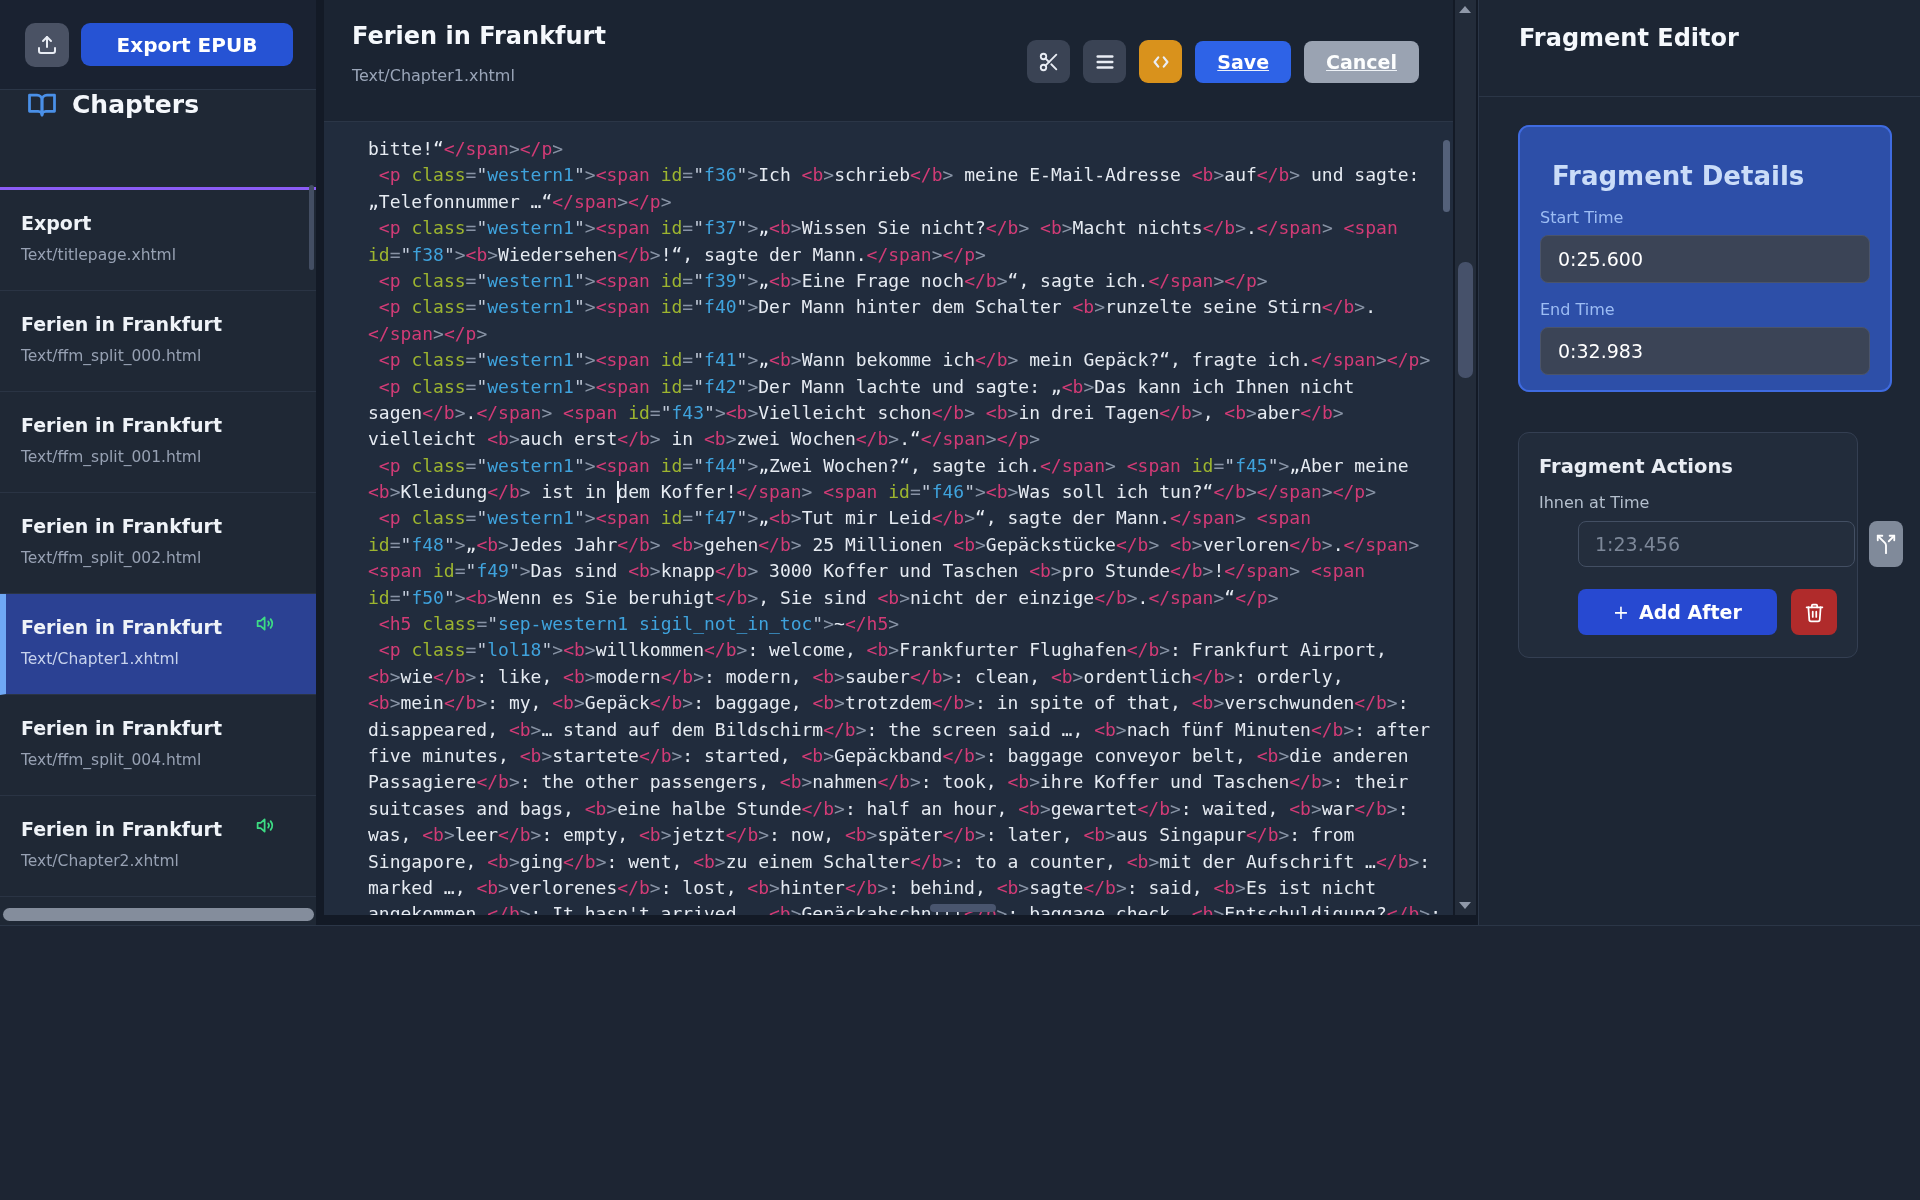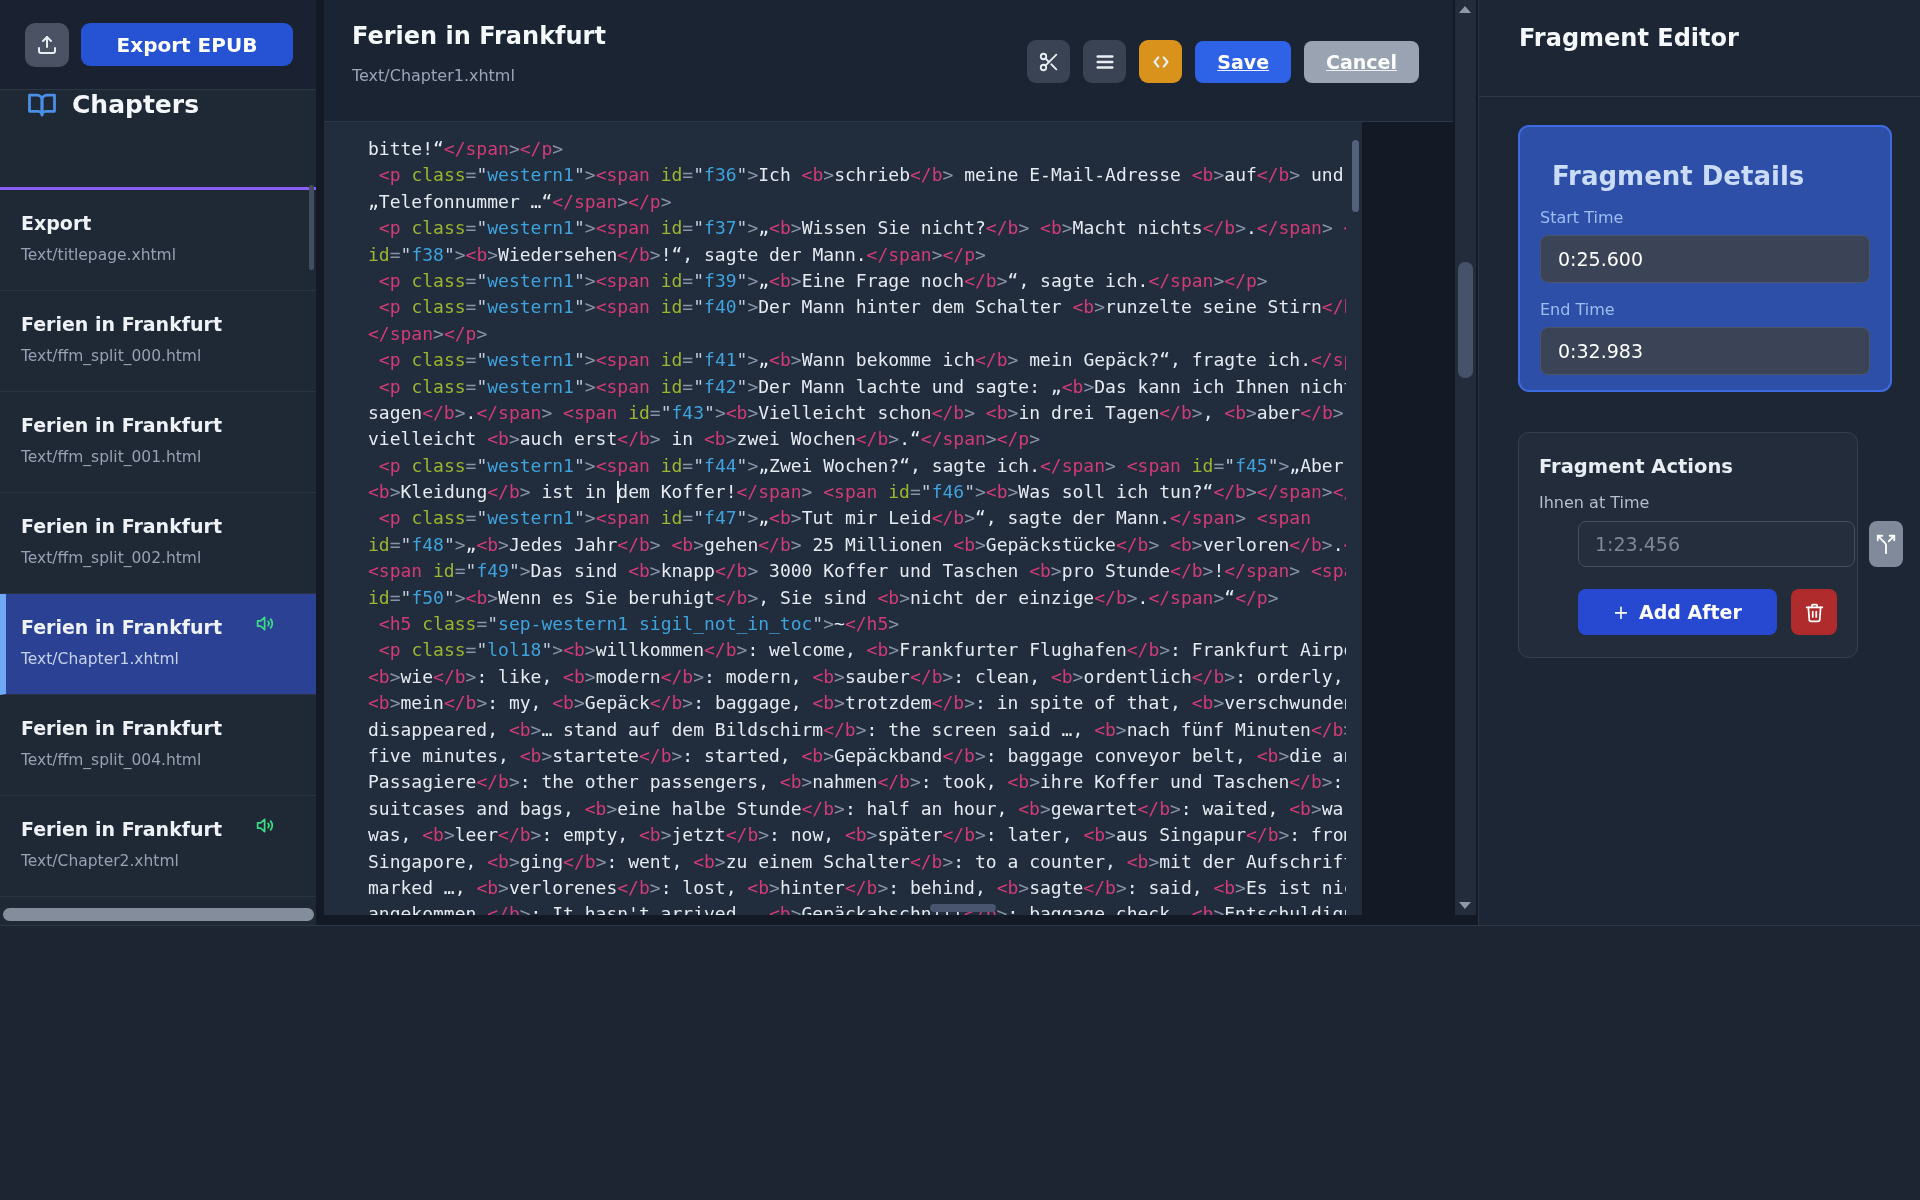--- a/index.html
+++ b/index.html
@@ -34,21 +34,21 @@
   #ed-sub{position:absolute;left:28px;top:66px;font-size:16px;color:#9aa5b8;}
   #ed-tools{position:absolute;right:34px;top:40px;display:flex;gap:13px;align-items:center;text-decoration:underline;}
   .tool-btn{width:43px;height:43px;border:none;border-radius:9px;background:#3a4354;color:#e9edf4;
     display:flex;align-items:center;justify-content:center;cursor:pointer;}
   .tool-btn.amber{background:var(--amber,#d9921c);}
   .txt-btn{height:42px;border:none;border-radius:8px;font-size:19px;font-weight:600;color:#fff;
     padding:0 22px;cursor:pointer;font-family:inherit;}
   #save-btn{background:var(--accent-blue,#2e63e7);}
   #cancel-btn{background:var(--cancel-gray,#9aa3b2);color:#fdfefe;}
 
-  #code-area{position:absolute;left:324px;top:122px;width:1038px;height:793px;background:#212c3d;overflow:hidden;}
+  #code-area{position:absolute;left:324px;top:122px;width:1129px;height:793px;background:#212c3d;overflow:hidden;}
   #code-lines{position:absolute;left:44px;top:14px;right:16px;
     font-family:"DejaVu Sans Mono","Liberation Mono",monospace;font-size:18px;line-height:26.4px;
     color:#e6ebf2;white-space:pre;}
   .cl{height:26.4px;overflow:hidden;}
   .tk-tg{font-style:normal;color:var(--syntax-tag,#d23b76);}
   .tk-at{font-style:normal;color:var(--syntax-attr,#9db52f);}
   .tk-st{font-style:normal;color:var(--syntax-string,#3fa3dd);text-align:center;}
   .tk-pu{font-style:normal;color:#8893a5;}
   .tk-q{font-style:normal;color:#c3ccda;}
   #caret{position:absolute;width:2px;height:22px;background:#e9eef6;}

